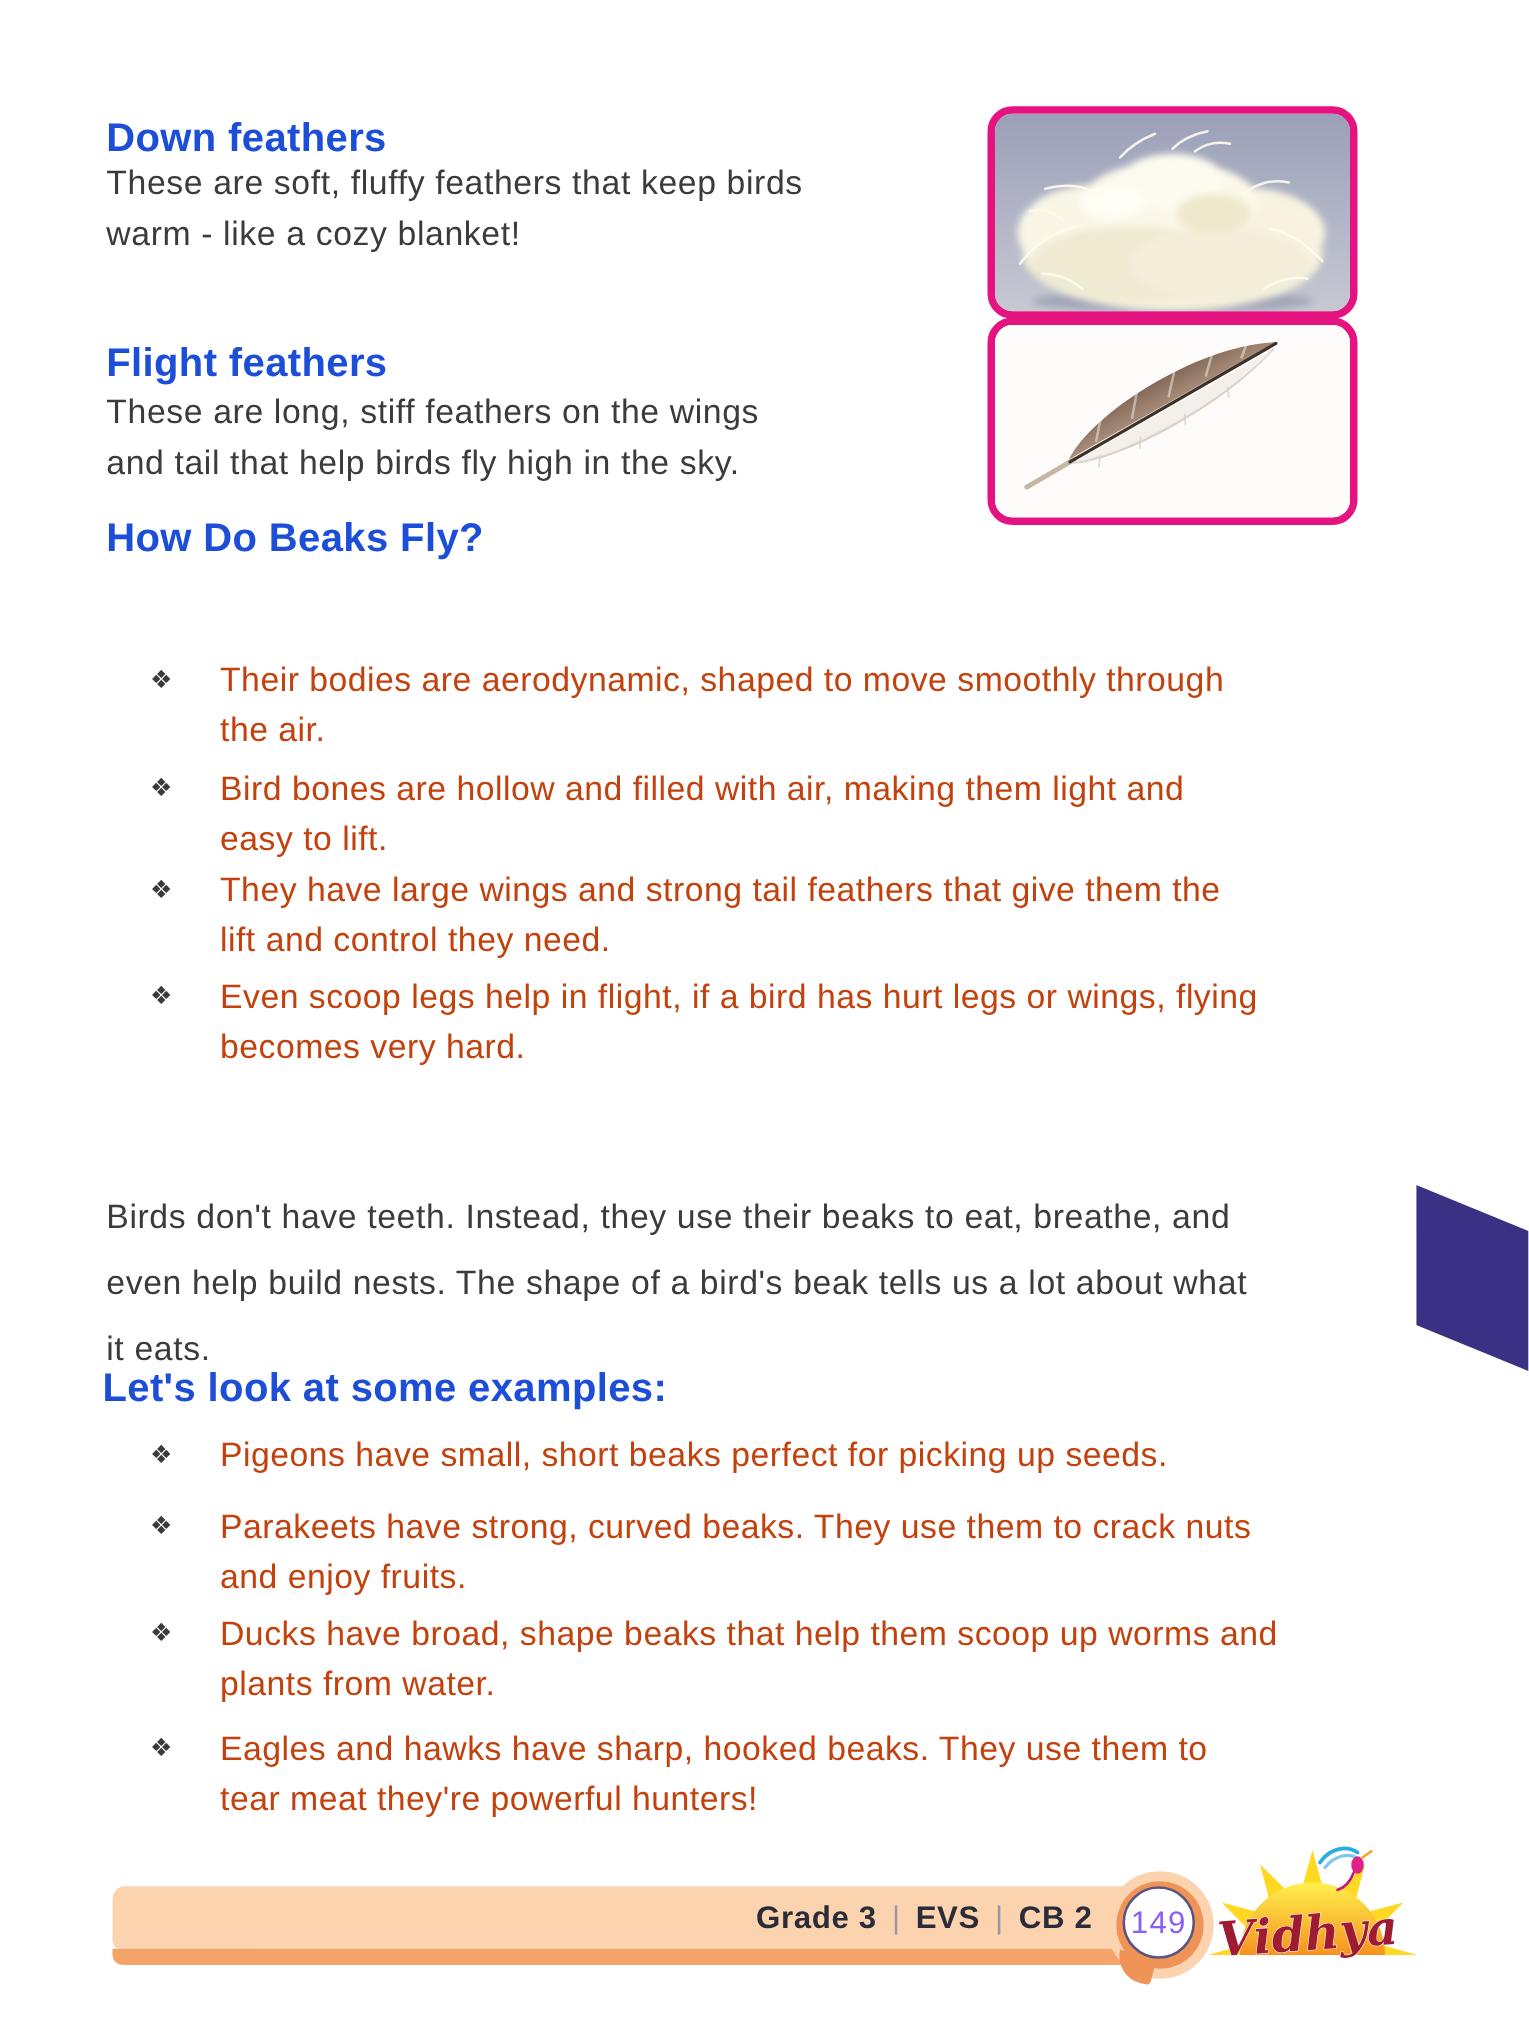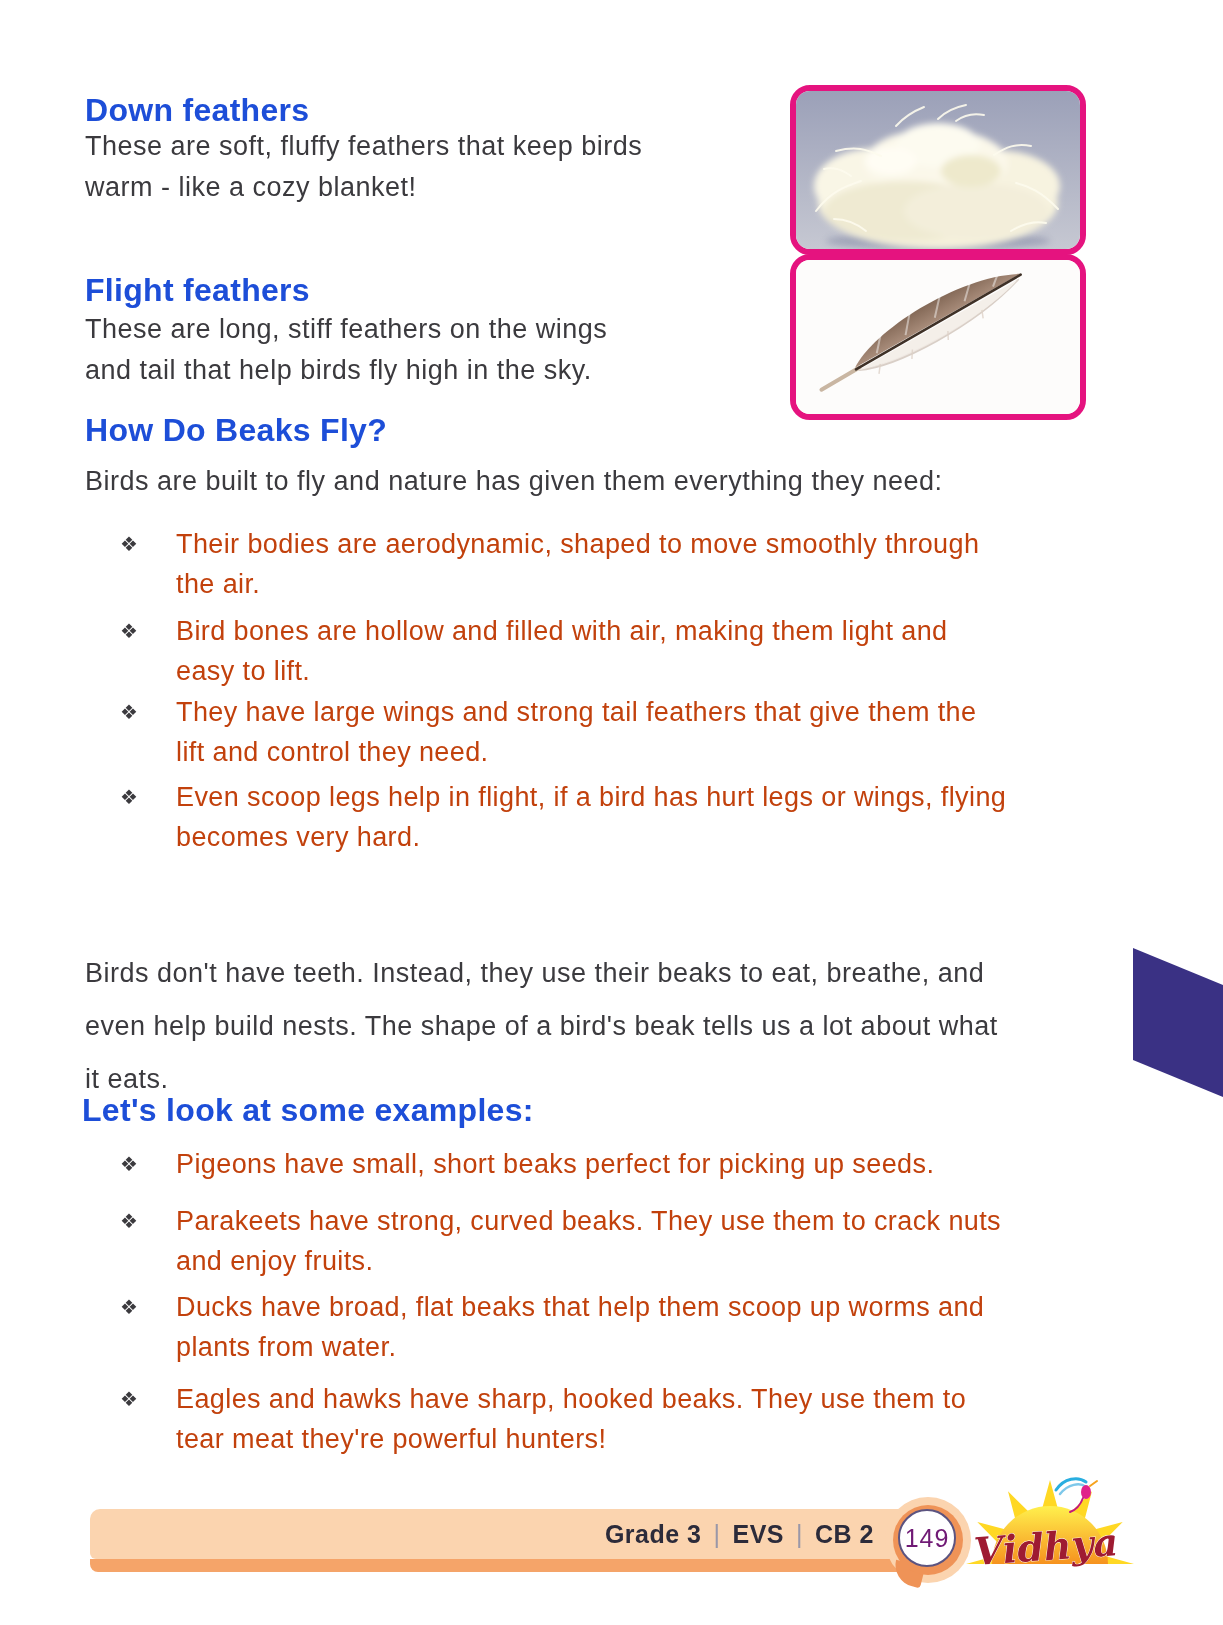--- a/index.html
+++ b/index.html
@@ -110,21 +110,21 @@
     border-radius:0 0 4px 26px;
     transform:rotate(14deg);
   }
   .page-circle{
     position:absolute; left:898px; top:1509px;
     width:58px; height:58px; border-radius:50%;
     background:#ffffff;
     border:2px solid #5c5480;
     box-sizing:border-box;
     display:flex; align-items:center; justify-content:center;
-    font-size:25px; color:#701a75; letter-spacing:1px;
+    font-size:25px; color:#8b5cf6; letter-spacing:1px;
   }
 </style>
 </head>
 <body>
 
 <div class="page">
 
   <div class="abs h-blue" style="left:85px;top:91px;">Down feathers</div>
   <div class="abs body-text" style="left:85px;top:126px;width:660px;">These are soft, fluffy feathers that keep birds
 warm - like a cozy blanket!</div>
@@ -198,21 +198,20 @@
           <path d="M95,11 L90,19"></path>
           <path d="M135,12 L131,20"></path>
           <path d="M175,10 L172,18"></path>
         </g>
         <path d="M36,1 L226,-2" stroke="#3f3127" stroke-width="2.5" stroke-linecap="round" fill="none"></path>
       </g>
     </svg>
   </div>
 
   <div class="abs h-blue" style="left:85px;top:411px;">How Do Beaks Fly?</div>
-  <div class="abs body-text" style="left:85px;top:461px;width:1030px;">Birds are built to fly and nature has given them everything they need:</div>
 
   <div class="bullet-row" style="top:524px;">
     <span class="bullet-glyph">❖</span>
     <div class="bullet-text">Their bodies are aerodynamic, shaped to move smoothly through
 the air.</div>
   </div>
   <div class="bullet-row" style="top:611px;">
     <span class="bullet-glyph">❖</span>
     <div class="bullet-text">Bird bones are hollow and filled with air, making them light and
 easy to lift.</div>
@@ -242,21 +241,21 @@
     <span class="bullet-glyph">❖</span>
     <div class="bullet-text">Pigeons have small, short beaks perfect for picking up seeds.</div>
   </div>
   <div class="bullet-row" style="top:1201px;">
     <span class="bullet-glyph">❖</span>
     <div class="bullet-text">Parakeets have strong, curved beaks. They use them to crack nuts
 and enjoy fruits.</div>
   </div>
   <div class="bullet-row" style="top:1287px;">
     <span class="bullet-glyph">❖</span>
-    <div class="bullet-text">Ducks have broad, flat beaks that help them scoop up worms and
+    <div class="bullet-text">Ducks have broad, shape beaks that help them scoop up worms and
 plants from water.</div>
   </div>
   <div class="bullet-row" style="top:1379px;">
     <span class="bullet-glyph">❖</span>
     <div class="bullet-text">Eagles and hawks have sharp, hooked beaks. They use them to
 tear meat they're powerful hunters!</div>
   </div>
 
   <div class="footer-bar">
     <div class="footer-bar-light">

